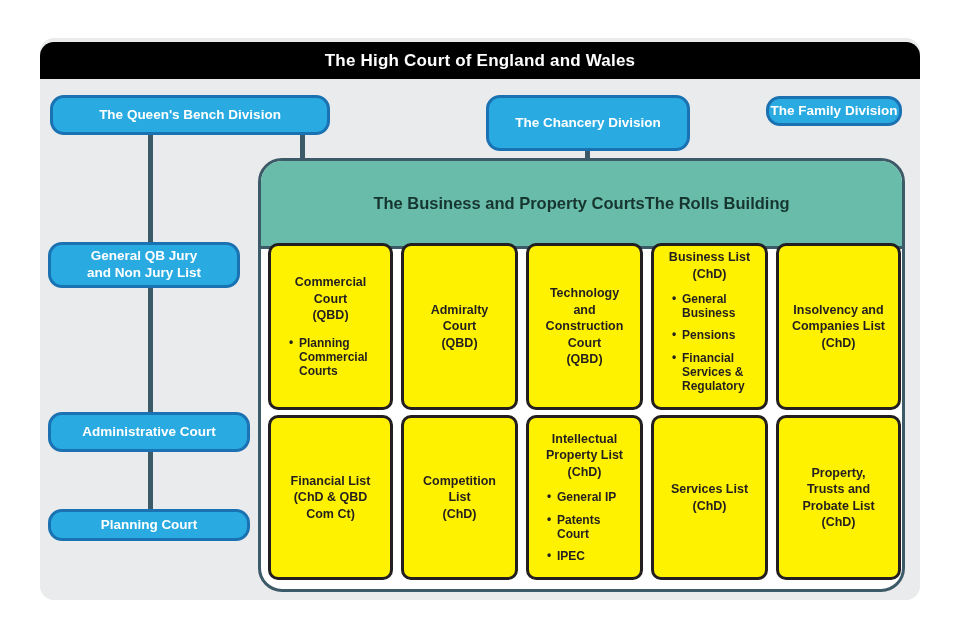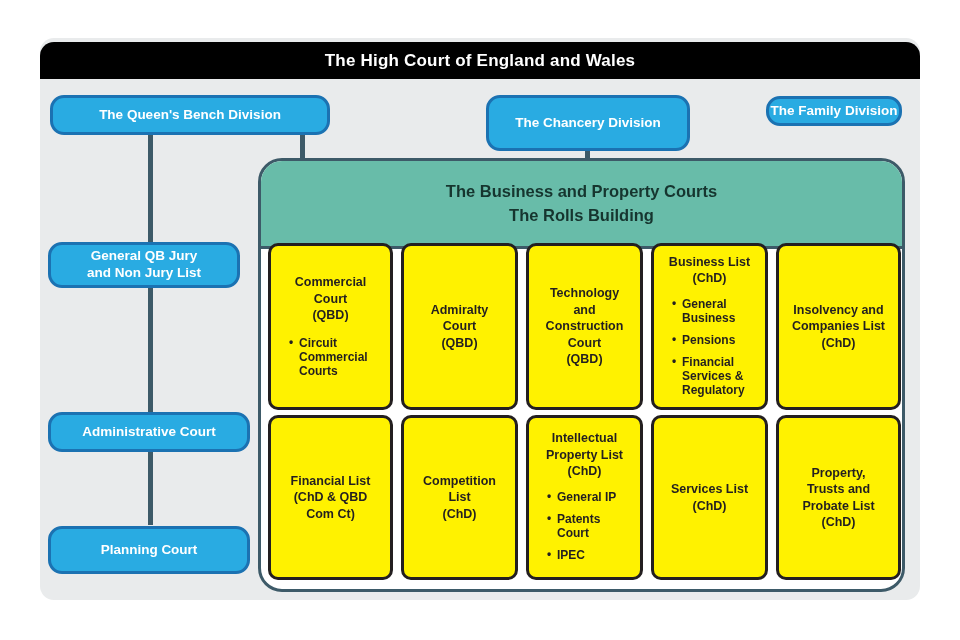--- a/index.html
+++ b/index.html
@@ -23,52 +23,52 @@
     border:3px solid var(--blue-border);border-radius:14px;
     color:#ffffff;font-size:13.5px;font-weight:700;line-height:1.25;
     display:flex;align-items:center;justify-content:center;text-align:center;
     white-space:pre-line;box-sizing:border-box;
   }
   .bb-qbd{left:10px;top:57px;width:280px;height:40px;}
   .bb-chancery{left:446px;top:57px;width:204px;height:56px;}
   .bb-family{left:726px;top:58px;width:136px;height:30px;}
   .bb-general{left:8px;top:204px;width:192px;height:46px;}
   .bb-admin{left:8px;top:350px;width:202px;height:40px;margin-top:24px;}
-  .bb-planning{left:8px;top:488px;width:202px;height:48px;}
+  .bb-planning{left:8px;top:471px;width:202px;height:32px;}
   .conn-main{left:108px;top:95px;width:5px;height:392px;}
   .conn-qbd-bp{left:260px;top:95px;width:5px;height:28px;}
   .conn-ch-bp{left:545px;top:95px;width:5px;height:28px;}
   .bp-container{
     position:absolute;left:218px;top:120px;width:647px;height:434px;
     background:#ffffff;border:3px solid var(--line);border-radius:24px;
     box-sizing:border-box;z-index:1;
   }
   .bp-header{
     position:absolute;left:0;top:0;width:100%;height:88px;
     background:var(--teal-fill);border-bottom:3px solid var(--line);
     border-radius:21px 21px 0 0;box-sizing:border-box;
-    display:flex;flex-direction:column;align-items:center;justify-content:center;
+    display:flex;flex-direction:row;align-items:center;justify-content:center;
     color:var(--teal-text);font-size:16.5px;font-weight:700;line-height:1.4;
   }
   .bp-grid{
     position:absolute;left:7px;top:82px;width:633px;
     display:grid;grid-template-columns:125px 117px 117px 117px 125px;
     grid-template-rows:167px 165px;column-gap:8px;row-gap:5px;
   }
   .ybox{
     background:var(--yellow-fill);border:3px solid var(--ink);border-radius:10px;
     box-sizing:border-box;color:var(--ink);display:flex;flex-direction:column;
     align-items:center;padding:6px 6px;
   }
   .ybox-title{
     font-size:12.5px;font-weight:700;line-height:1.32;text-align:center;
     white-space:pre-line;
   }
   .ybox.center{justify-content:center;}
-  .ybox.top{justify-content:center;padding-top:12px;}
+  .ybox.top{justify-content:flex-end;padding-top:12px;}
   .ybox.upper{justify-content:flex-start;padding-top:28px;}
   .bullets{
     align-self:stretch;margin-top:12px;padding-left:12px;padding-right:2px;
   }
   .ybox.top .bullets{margin-top:10px;}
   .bullet{
     position:relative;font-size:12px;font-weight:700;line-height:1.18;
     padding-left:10px;margin-bottom:8px;text-align:left;
   }
   .bullet::before{content:"\2022";position:absolute;left:0;top:-1px;}
@@ -100,21 +100,21 @@
       <div class="bp-header">
         <div>The Business and Property Courts</div>
         <div>The Rolls Building</div>
       </div>
       <div class="bp-grid" id="bp-grid">
           <div class="ybox upper">
             <div class="ybox-title">Commercial
 Court
 (QBD)</div>
             <div class="bullets">
-              <div class="bullet">Circuit Commercial Courts</div>
+              <div class="bullet">Planning Commercial Courts</div>
             </div>
           </div>
           <div class="ybox center">
             <div class="ybox-title">Admiralty
 Court
 (QBD)</div>
           </div>
           <div class="ybox center">
             <div class="ybox-title">Technology
 and

